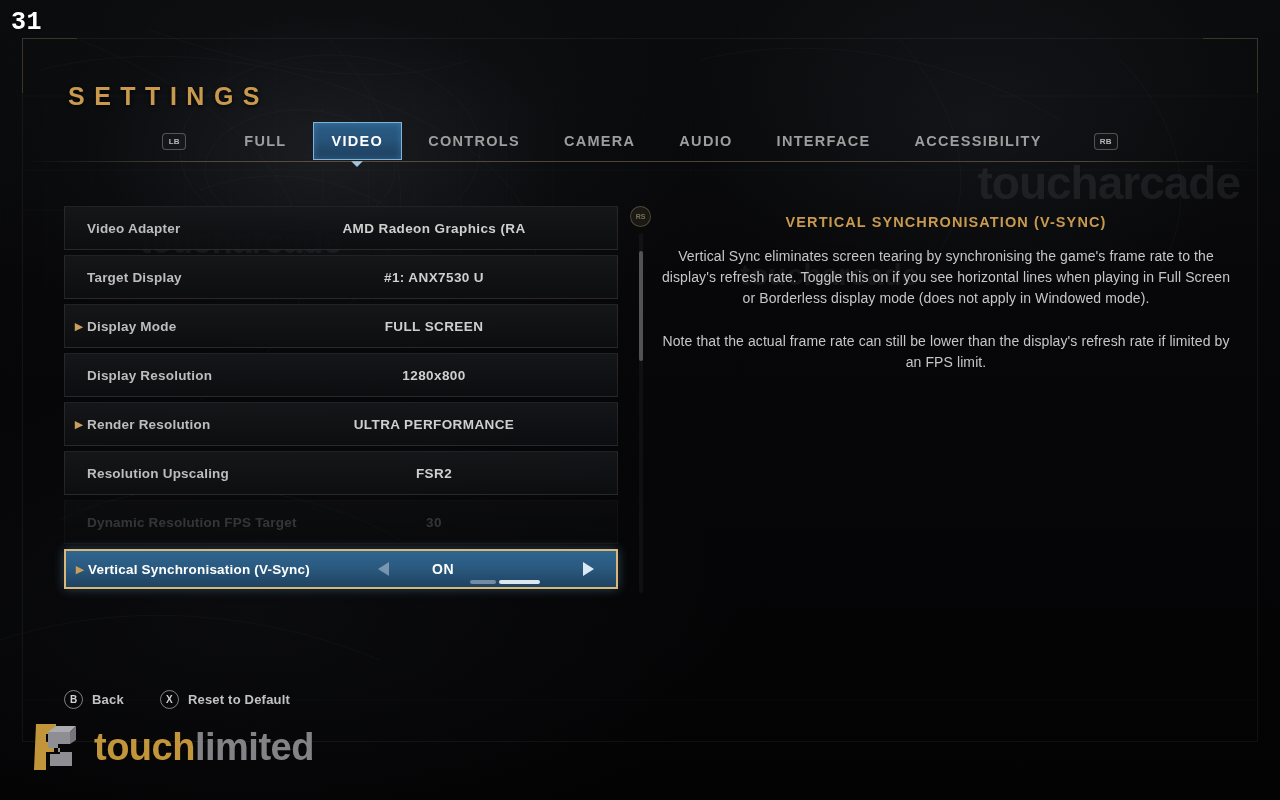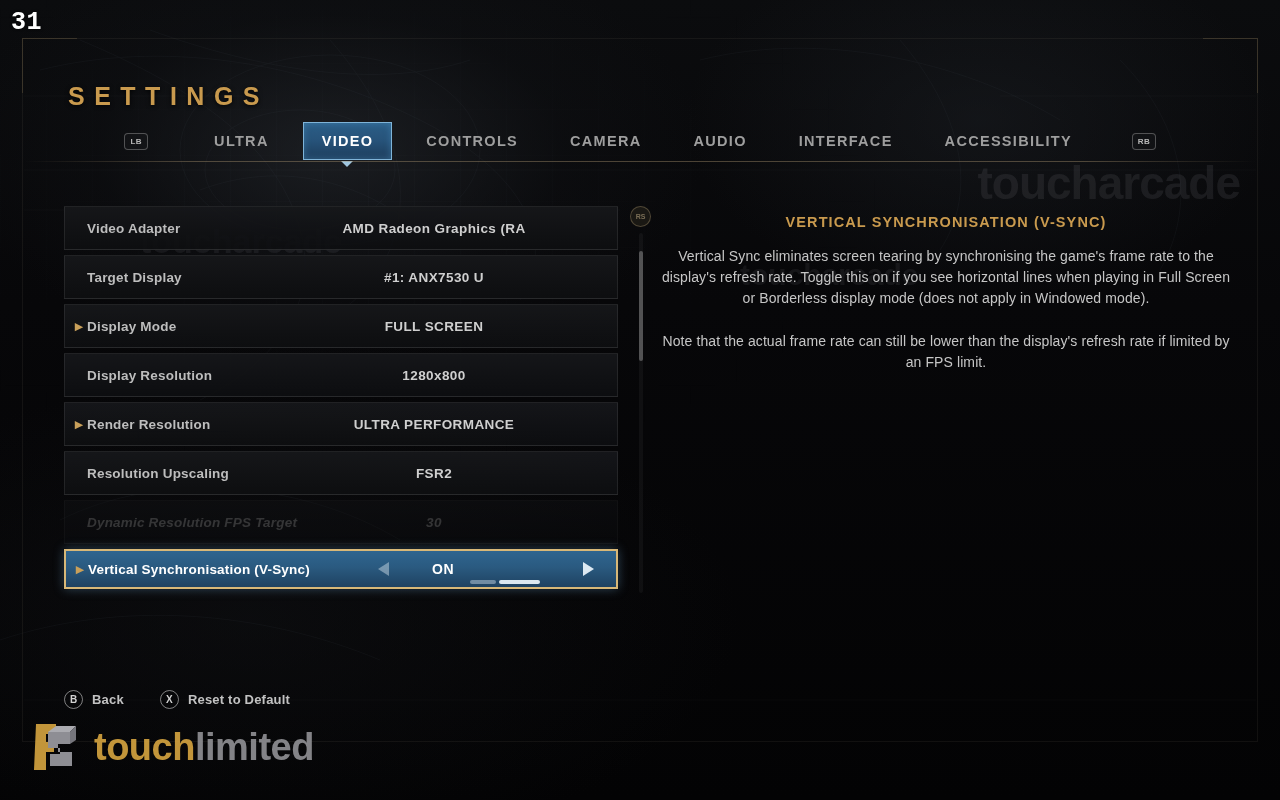--- a/index.html
+++ b/index.html
@@ -61,21 +61,21 @@
   #page-title{
     position:absolute; left:68px; top:82px;
     font-size:25px; font-weight:700; letter-spacing:9.5px;
     color:#c99a4e;
     text-shadow:0 1px 4px rgba(0,0,0,.85);
   }
 
   
   #tabbar{
     position:absolute; left:0; top:120px; width:1280px; height:42px;
-    display:flex; align-items:center; justify-content:center; gap:16px;
+    display:flex; align-items:center; justify-content:center; gap:8px;
   }
   .bumper{
     width:24px; height:17px; border:1px solid rgba(160,160,160,.45);
     border-radius:4px; display:flex; align-items:center; justify-content:center;
     font-size:8px; font-weight:700; color:#b9b9b9; letter-spacing:.3px;
     background:rgba(255,255,255,.02);
   }
   #bumper-lb{ margin-right:32px; }
   #bumper-rb{ margin-left:26px; }
   .tab{
@@ -118,21 +118,21 @@
   .row .label{
     font-size:13.5px; font-weight:700; color:#bdbdbd; letter-spacing:.2px;
     flex:0 0 auto;
   }
   .row .value{
     position:absolute; left:0; right:0; text-align:center;
     font-size:13.5px; font-weight:700; color:#cfcfcf; letter-spacing:.4px;
     pointer-events:none;
   }
   .row.dim{ opacity:.34; }
-  .row.dim .label, .row.dim .value{ color:#8a8a8a;font-style:italic; }
+  .row.dim .label, .row.dim .value{ color:#8a8a8a; }
 
   
   .row .value{ left:200px; right:14px; }
 
   
   .row.selected{
     height:40px; margin-top:2px;
     border:2px solid #d8b878;
     background:linear-gradient(180deg,#2f658f 0%,#2a5a80 45%,#1f4261 100%);
     box-shadow:0 0 10px rgba(120,180,225,.35), 0 0 0 1px rgba(0,0,0,.6);
@@ -269,21 +269,21 @@
 <div id="watermark-big">toucharcade</div>
 <div id="watermark-mid">toucharcade</div>
 <div id="watermark-desc">toucharcade</div>
 
 <div id="fps-counter">31</div>
 
 <div id="page-title">SETTINGS</div>
 
 <div id="tabbar">
   <div class="bumper" id="bumper-lb">LB</div>
-  <div class="tab">ULTRA</div>
+  <div class="tab">FULL</div>
   <div class="tab active">VIDEO</div>
   <div class="tab">CONTROLS</div>
   <div class="tab">CAMERA</div>
   <div class="tab">AUDIO</div>
   <div class="tab">INTERFACE</div>
   <div class="tab">ACCESSIBILITY</div>
   <div class="bumper" id="bumper-rb">RB</div>
 </div>
 <div id="tab-divider"></div>
 

